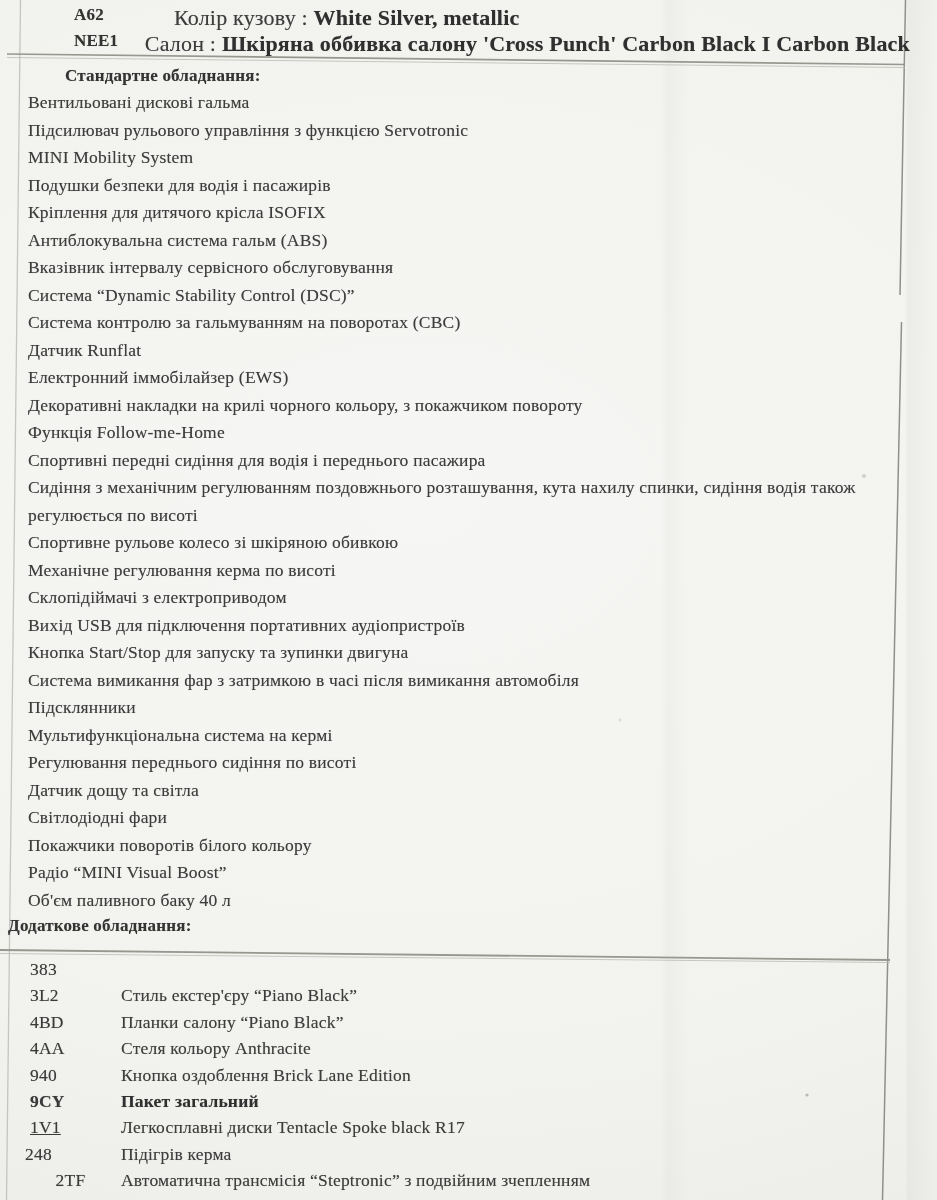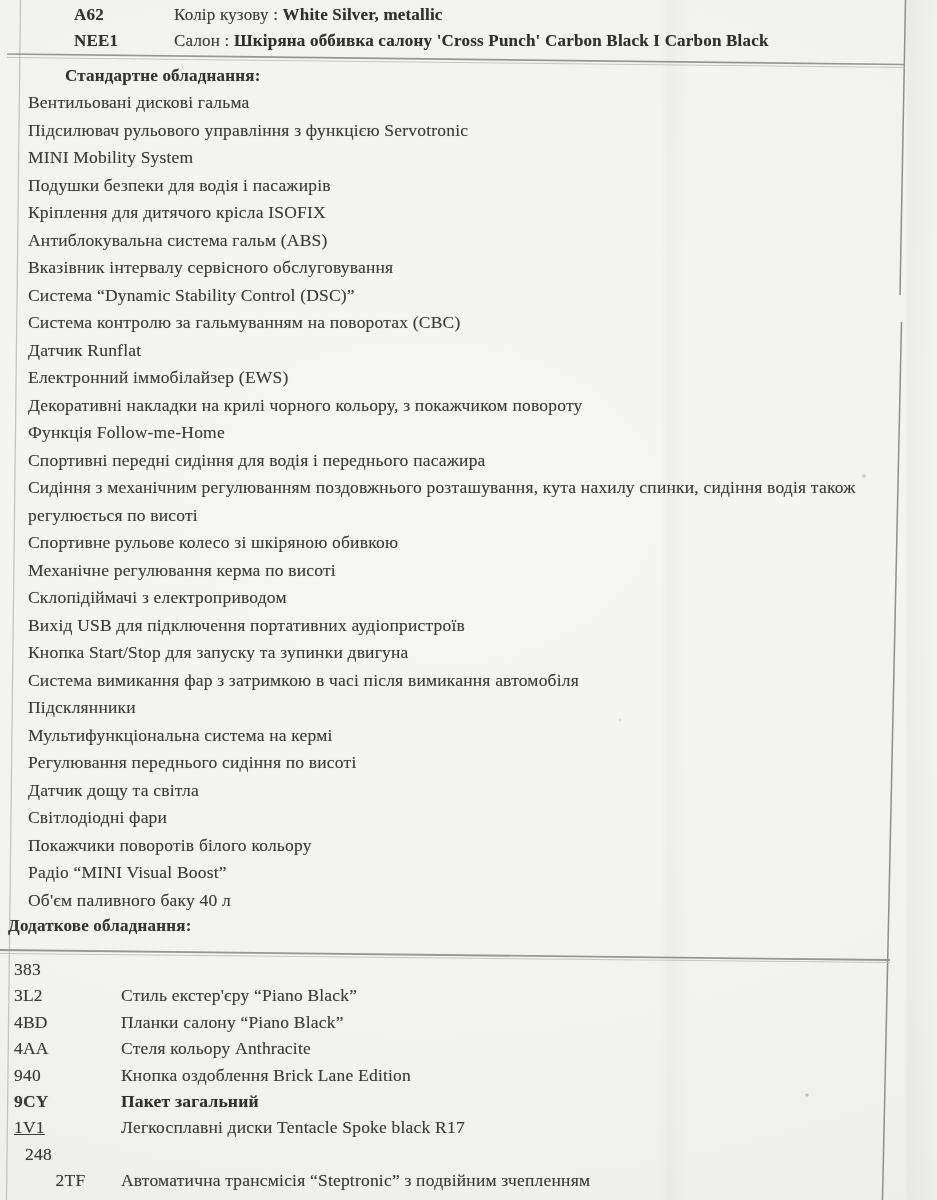--- a/index.html
+++ b/index.html
@@ -15,34 +15,34 @@
       linear-gradient(90deg, rgba(0,0,0,0) 0 660px, rgba(190,190,185,0.10) 668px, rgba(0,0,0,0) 690px),
       linear-gradient(90deg, rgba(0,0,0,0) 0 905px, rgba(210,210,205,0.25) 908px, rgba(0,0,0,0) 937px),
       radial-gradient(ellipse 1300px 900px at 45% 42%, #f6f6f4 0%, #f2f2ef 62%, #ebebe8 100%);
   }
   .ink{ text-shadow:0 0 0.7px rgba(70,70,70,0.45); letter-spacing:0.2px; }
 
   
   .hdr{position:absolute;top:5px;left:30px;width:880px;}
   .hdr-row{display:flex;height:26px;align-items:flex-start;}
   .hdr-code{width:100px;font-weight:700;font-size:17px;color:#333;margin-left:44px;}
-  .hdr-text{font-size:17px;white-space:nowrap;}
+  .hdr-text{font-size:22px;white-space:nowrap;}
   .hdr-label{font-weight:400;}
   .hdr-value{font-weight:700;color:#2f2f2f;}
 
   
   .std-title{position:absolute;top:66px;left:29px;font-size:17px;font-weight:700;color:#343434;margin-left:36px;}
   .std-list{position:absolute;top:89px;left:28px;width:886px;font-size:17.5px;}
   .std-item{line-height:27.5px;}
 
   
   .add-title{position:absolute;top:916px;left:8px;font-size:17px;font-weight:700;color:#343434;}
   .add-list{position:absolute;top:956px;left:0;width:902px;font-size:17.5px;}
   .add-row{display:flex;height:26.4px;line-height:26.4px;}
-  .opt-code{width:121px;padding-left:14px;box-sizing:border-box;color:#3a3a3a;}
+  .opt-code{width:121px;padding-left:30px;box-sizing:border-box;color:#3a3a3a;}
   .add-row:nth-child(7) .opt-code{text-decoration:underline;}
   .add-row:nth-child(8) .opt-code{padding-left:25px;}
   .add-row:nth-child(9) .opt-code{padding-left:20px;text-align:center;}
   .opt-text{flex:1;}
   .add-row.bold{font-weight:700;color:#2f2f2f;}
 
   .lines{position:absolute;left:0;top:0;pointer-events:none;}
 </style>
 </head>
 <body>
@@ -135,20 +135,21 @@
       <div class="add-row bold">
         <span class="opt-code">9CY</span>
         <span class="opt-text">Пакет загальний</span>
       </div>
       <div class="add-row">
         <span class="opt-code">1V1</span>
         <span class="opt-text">Легкосплавні диски Tentacle Spoke black R17</span>
       </div>
       <div class="add-row">
         <span class="opt-code">248</span>
+        <span class="opt-text">Підігрів керма</span>
       </div>
       <div class="add-row">
         <span class="opt-code">2TF</span>
         <span class="opt-text">Автоматична трансмісія “Steptronic” з подвійним зчепленням</span>
       </div>
     </div>
 
 </div>
 
 </body></html>

